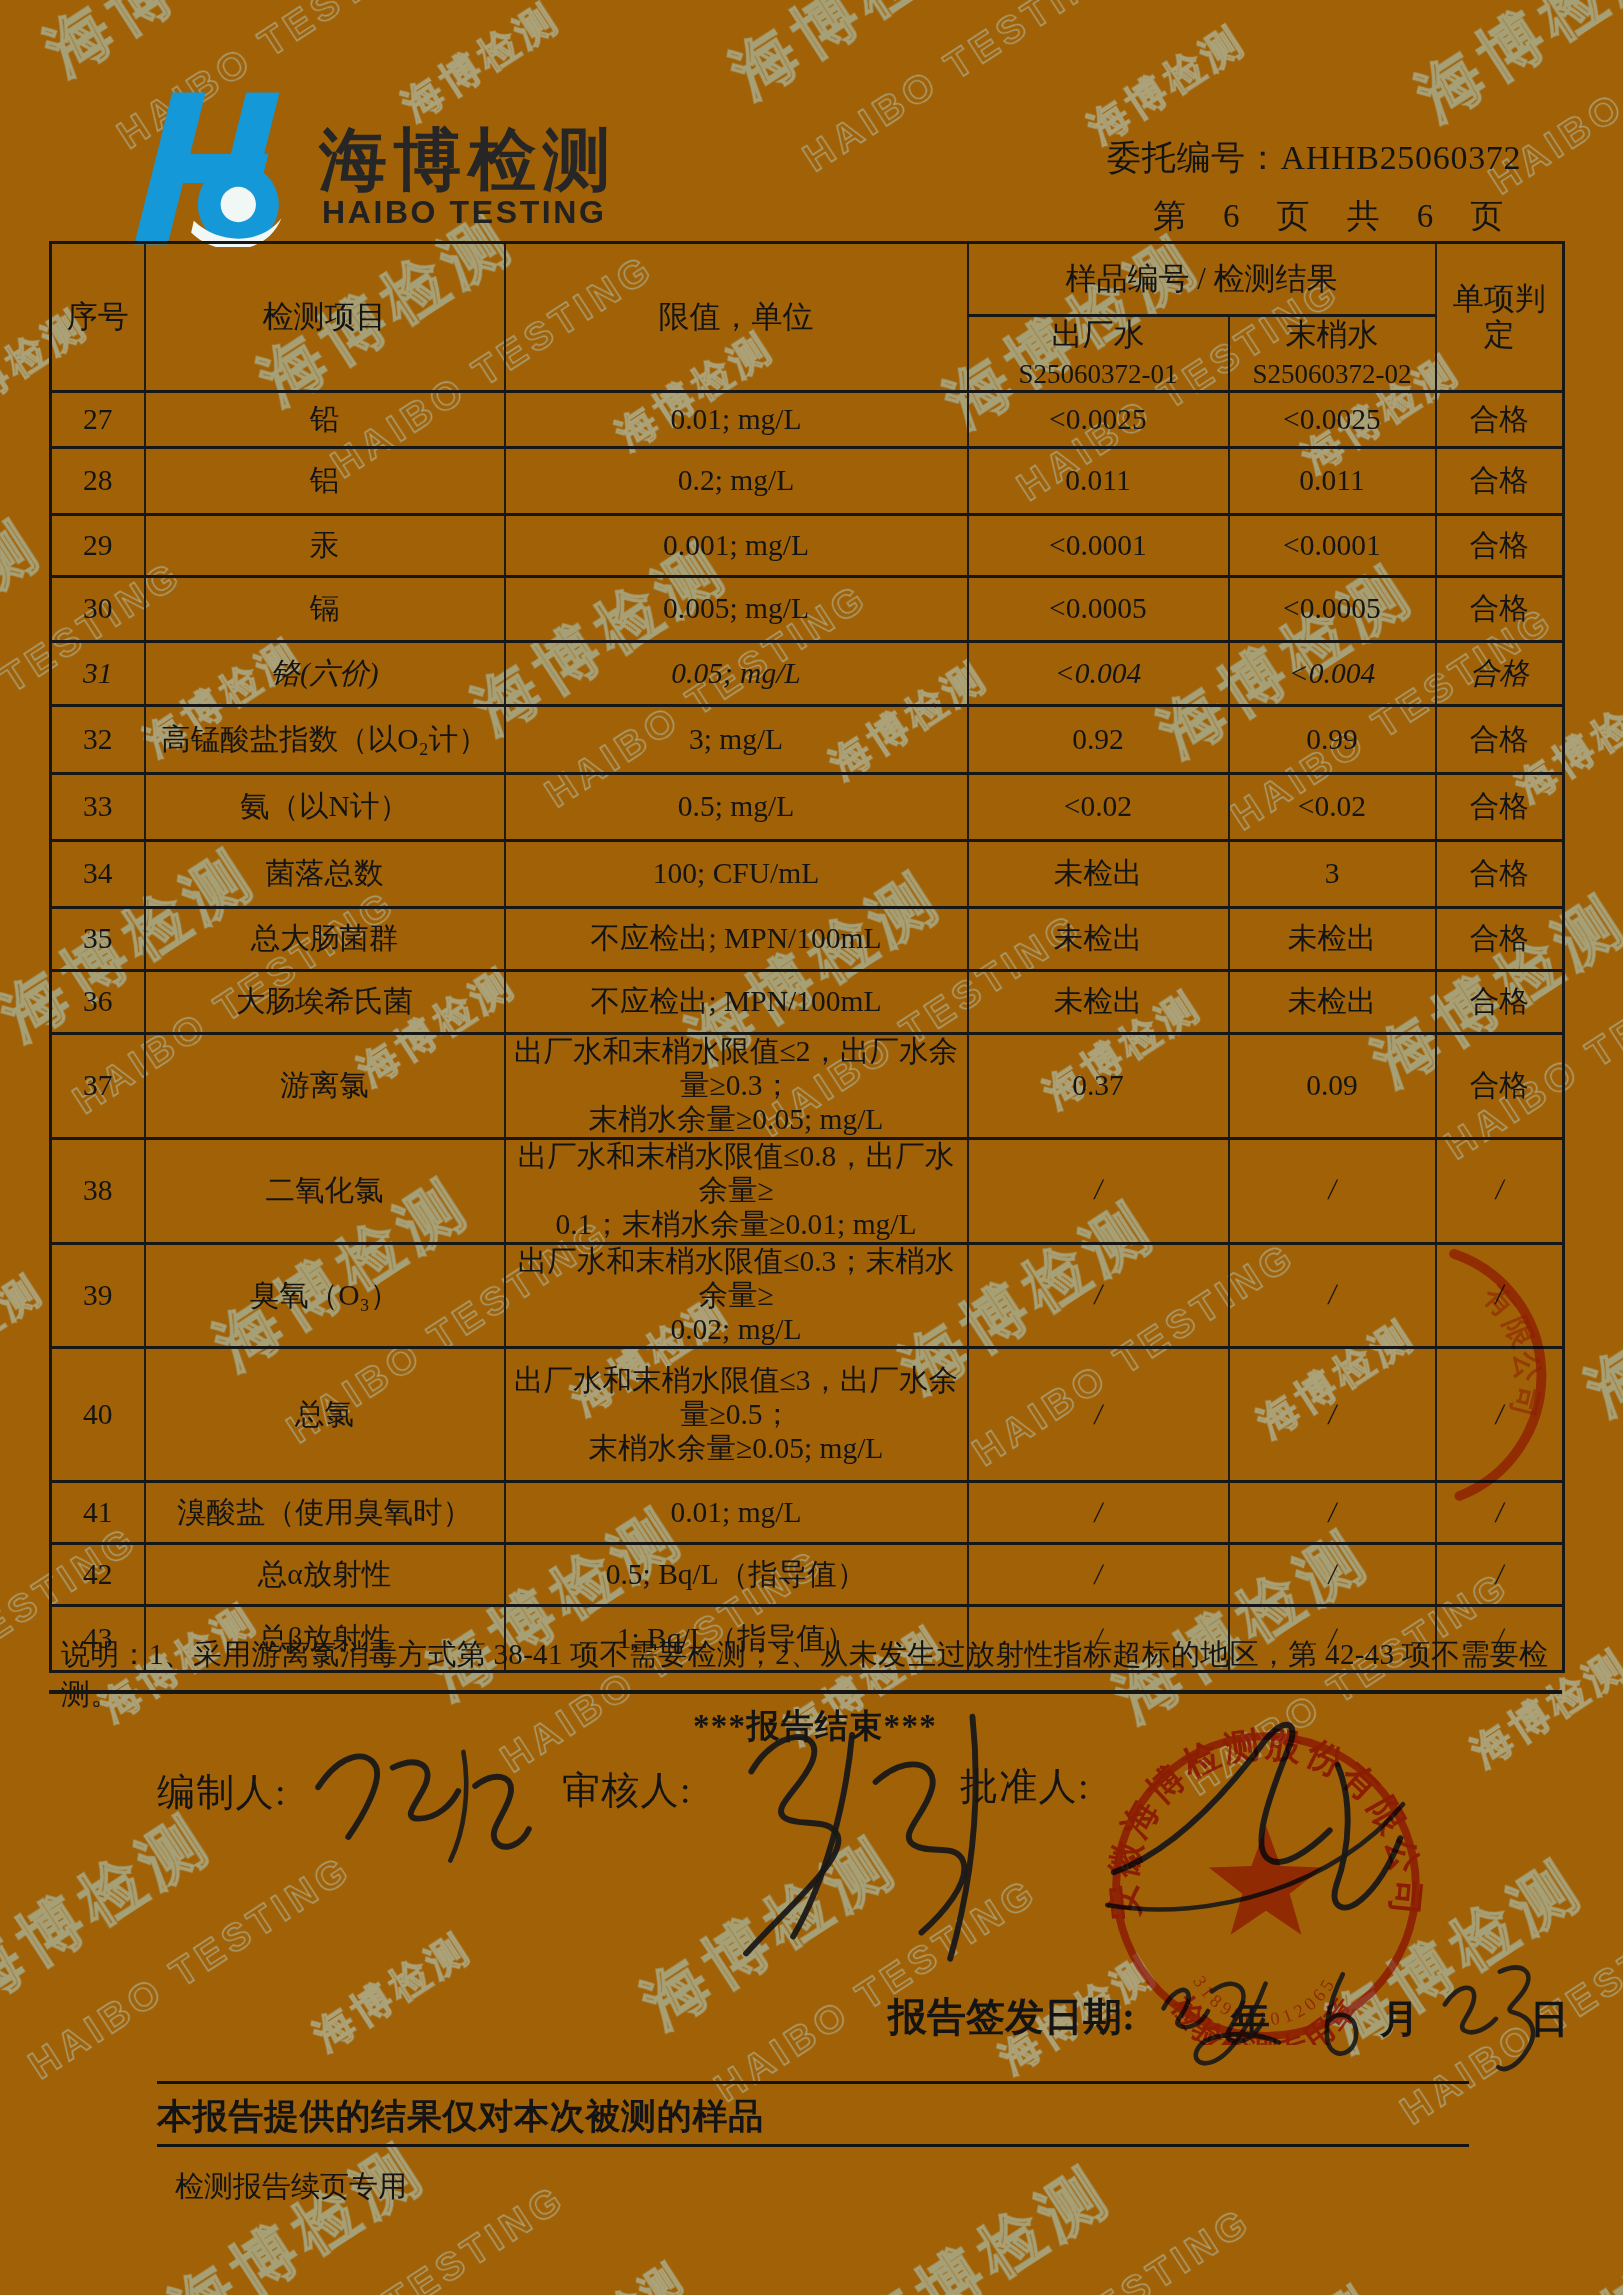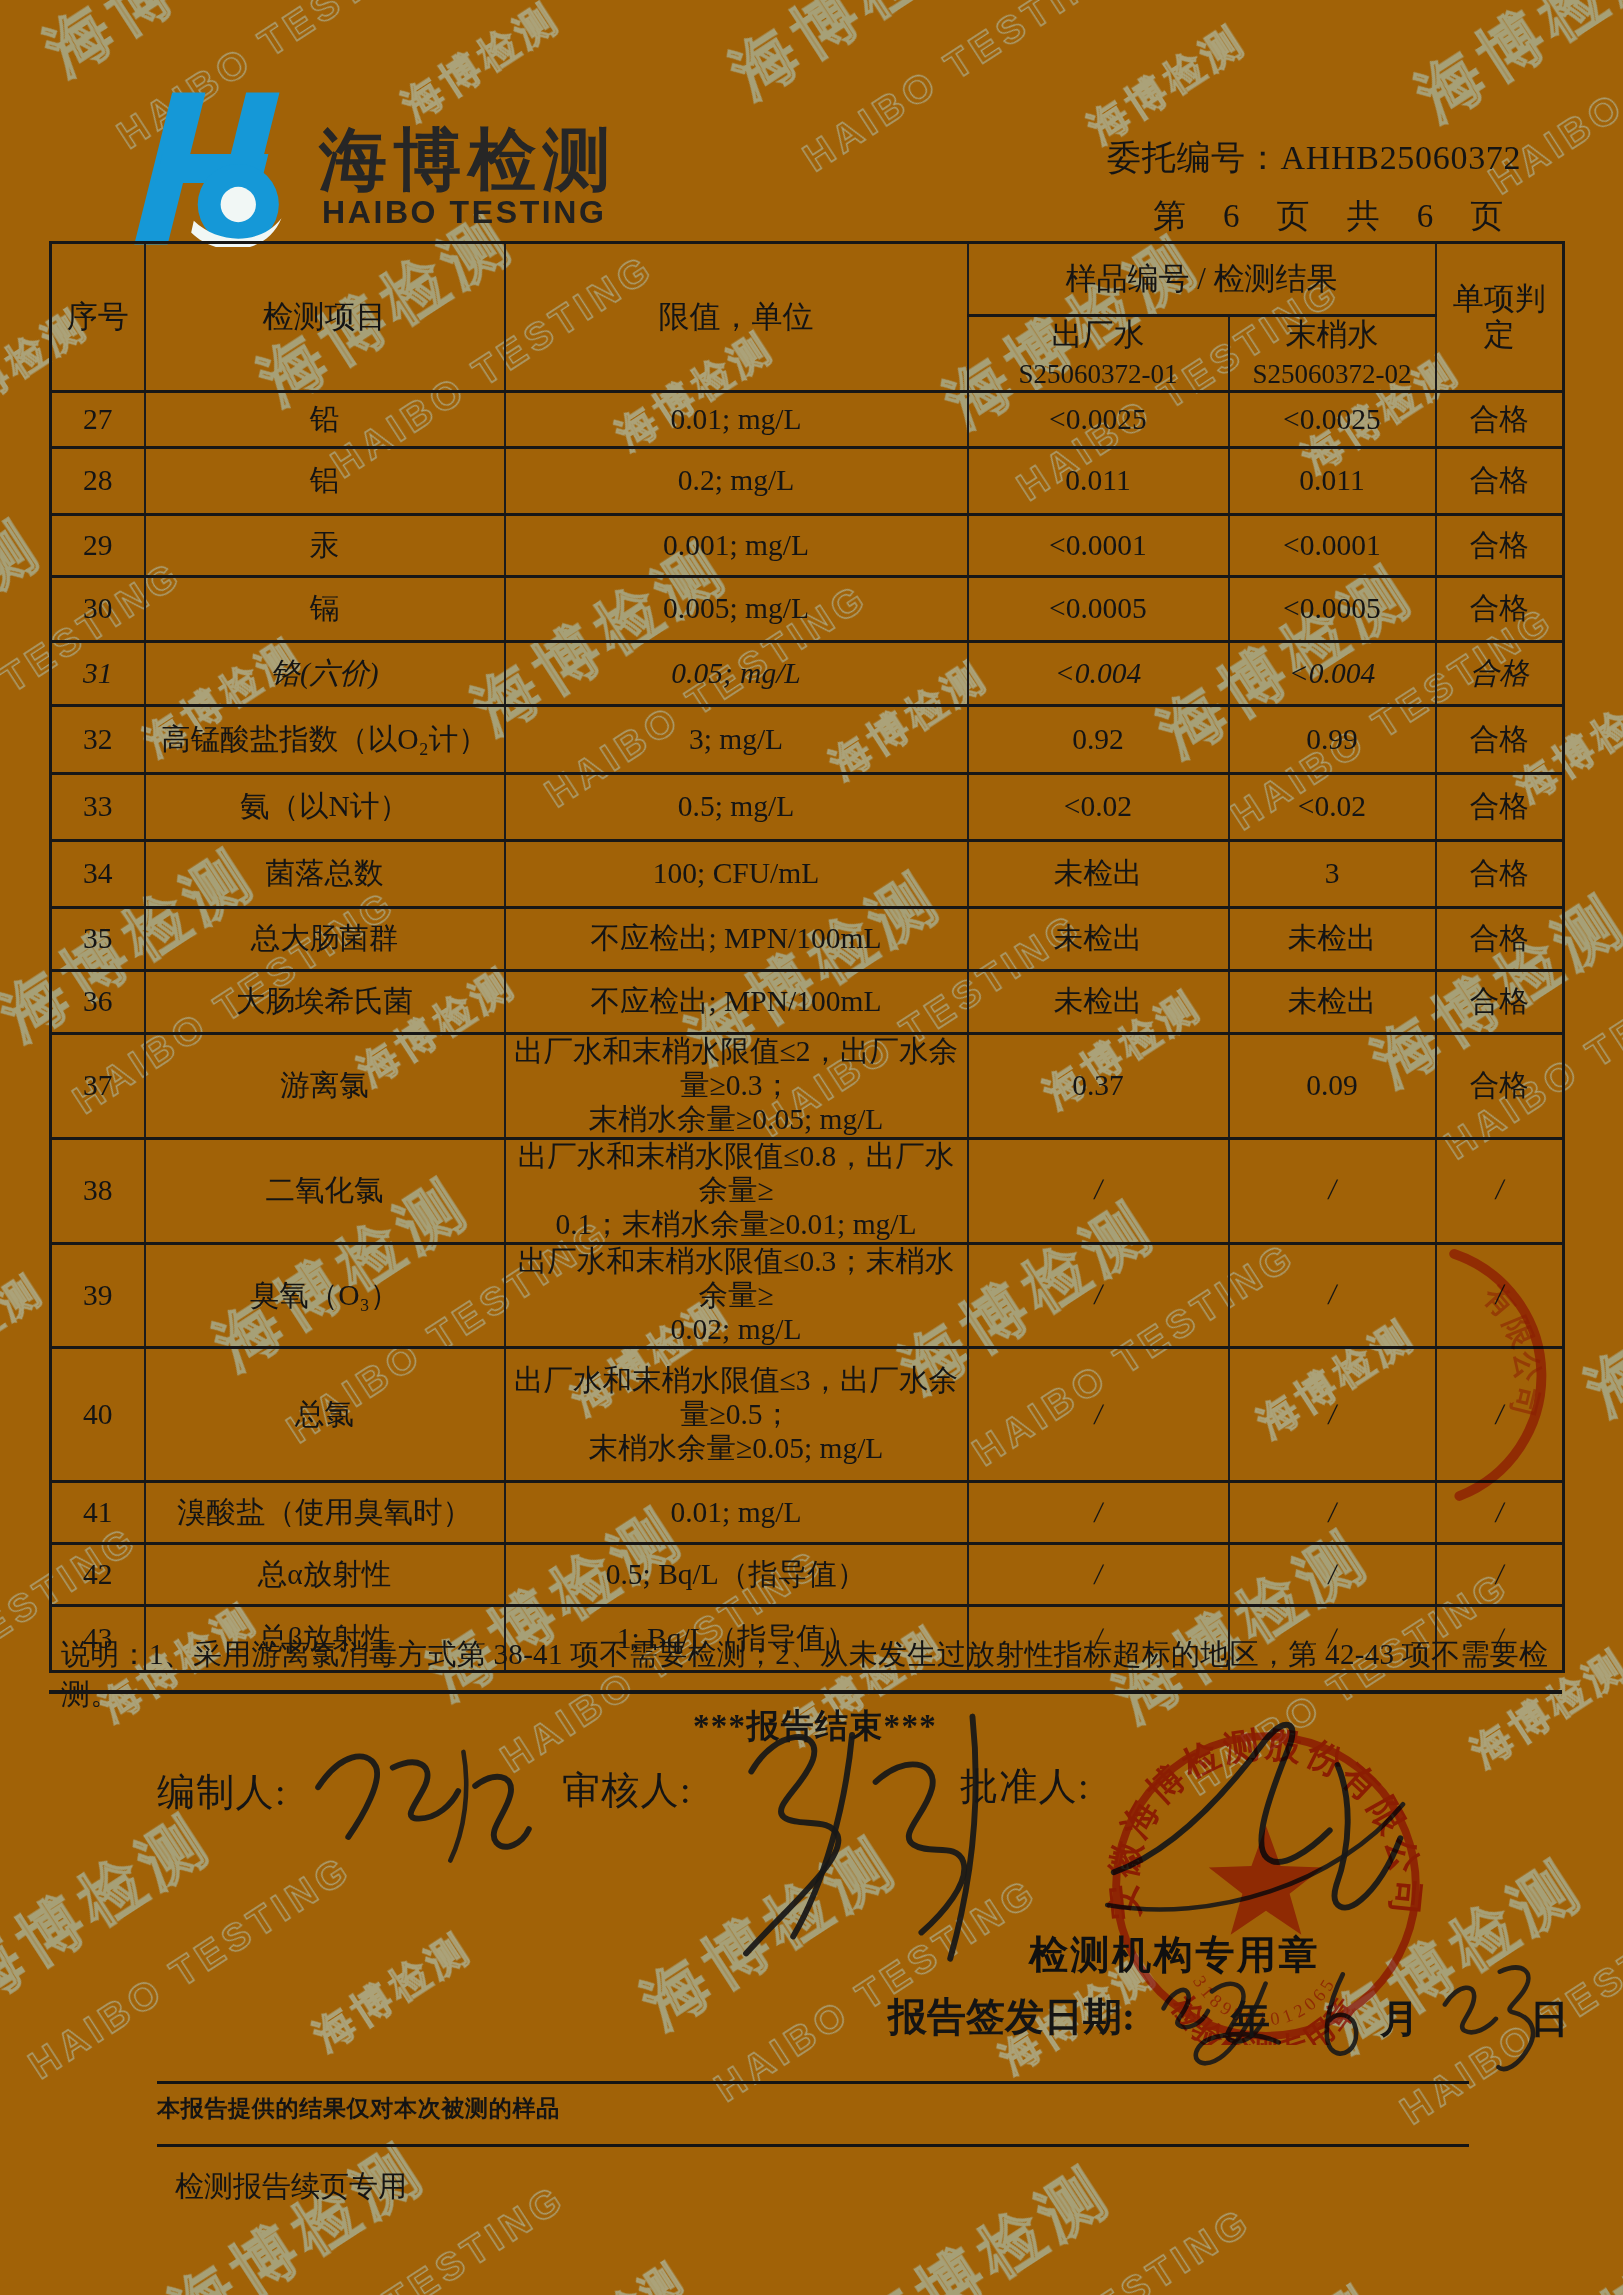--- a/index.html
+++ b/index.html
@@ -48,21 +48,21 @@
   .stamp-ring-text{font-size:54px;font-weight:600;fill:#d93a30;letter-spacing:6px;
     font-family:"Liberation Serif",serif;}
   .stamp-bottom-text{font-size:46px;font-weight:600;fill:#d93a30;letter-spacing:4px;}
   .stamp-serial{font-size:28px;fill:#d93a30;opacity:.8;letter-spacing:7px;}
   .stamp-caption{left:1029px;top:1928px;font-size:39px;font-weight:700;letter-spacing:2.6px;color:#101010;}
   .issue-label{left:888px;top:1990px;font-size:39px;font-weight:600;}
   .issue-char{font-size:39px;font-weight:600;}
   
   .f-rule{left:157px;top:2081px;width:1312px;height:2.6px;background:#141414;}
   .f-rule2{left:157px;top:2144px;width:1312px;height:2.6px;background:#141414;}
-  .f-text1{left:157px;top:2093px;font-size:23px;font-weight:700;letter-spacing:0.7px;font-family:Liberation Serif, serif;}
+  .f-text1{left:157px;top:2093px;font-size:35px;font-weight:700;letter-spacing:0.7px;font-family:Liberation Serif, serif;}
   .f-text2{left:175px;top:2167px;font-size:29px;}
 </style>
 </head>
 <body>
 
 <div class="page">
 
   <svg class="wm" aria-hidden="true" viewBox="0 0 2480 3507" width="1623" height="2295">
     <defs>
       <pattern id="wmp" width="860" height="600" patternUnits="userSpaceOnUse" patternTransform="rotate(-33)">
@@ -381,21 +381,20 @@
     <circle cx="243" cy="243" r="229" fill="none" stroke="#d93a30" stroke-width="12" opacity="0.88"></circle>
     <polygon opacity="0.82" fill="#d93a30" points="243,151 265.3,212.3 330.5,214.6 279.1,254.7 297.1,317.4 243,281 188.9,317.4 206.9,254.7 155.5,214.6 220.7,212.3"></polygon>
     <path id="sealTop" d="M 55 311 A 198 198 0 1 1 427 311" fill="none"></path>
     <text class="stamp-ring-text" text-anchor="middle"><textPath href="#sealTop" startOffset="50%">安徽海博检测股份有限公司</textPath></text>
     <path id="sealBottom" d="M 91 296 A 160 160 0 1 0 391 296" fill="none"></path>
     <text class="stamp-bottom-text" text-anchor="middle"><textPath href="#sealBottom" startOffset="50%">检验检测专用章</textPath></text>
     <path id="sealSerial" d="M 128 288 A 122 122 0 1 0 354 288" fill="none"></path>
     <text class="stamp-serial" text-anchor="middle"><textPath href="#sealSerial" startOffset="50%">3189901012065</textPath></text>
   </svg>
 
-  <div class="abs stamp-caption">检测机构专用章</div>
   <div class="abs issue-label">报告签发日期:</div>
   <div class="abs issue-char" style="left:1231px;top:1992px">年</div>
   <div class="abs issue-char" style="left:1380px;top:1992px">月</div>
   <div class="abs issue-char" style="left:1530px;top:1992px">日</div>
 
   <div class="abs f-rule"></div>
   <div class="abs f-text1">本报告提供的结果仅对本次被测的样品</div>
   <div class="abs f-rule2"></div>
   <div class="abs f-text2">检测报告续页专用</div>
 

